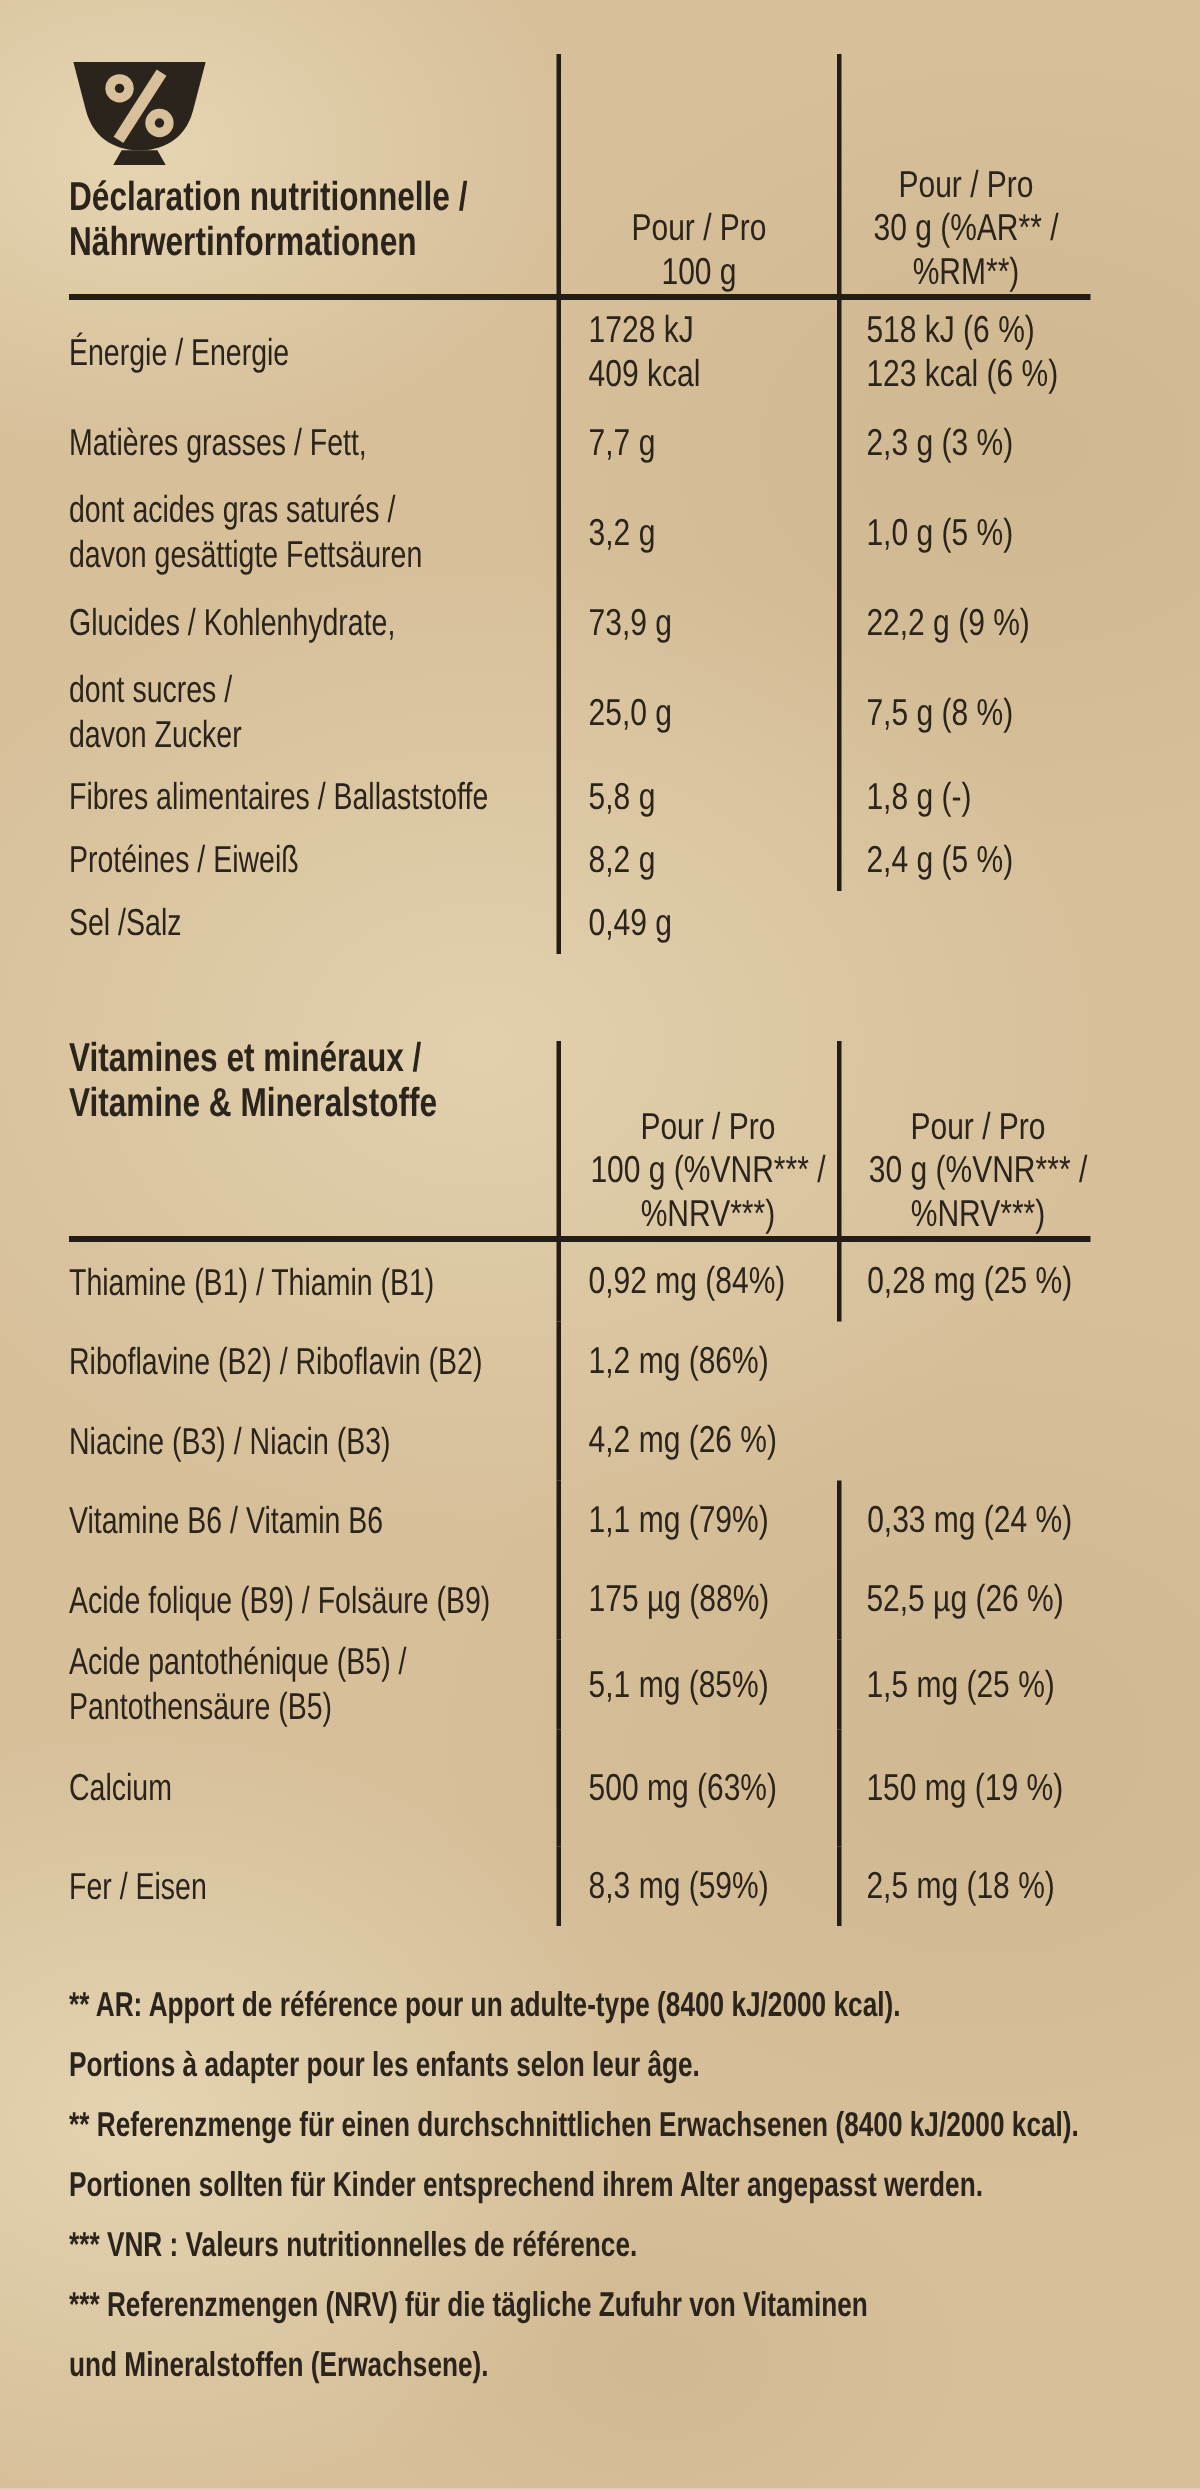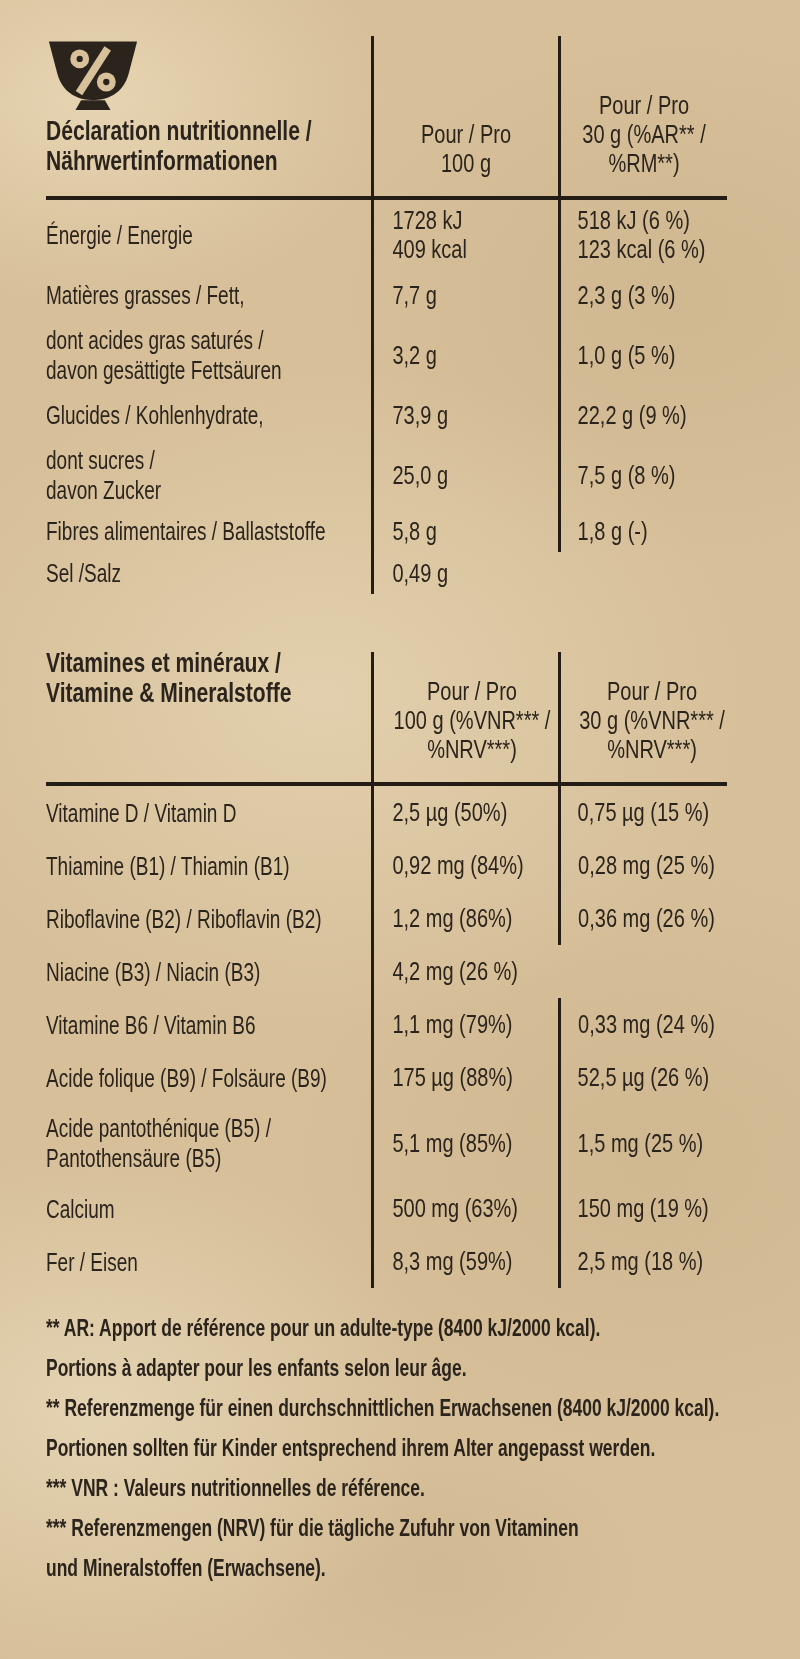--- a/index.html
+++ b/index.html
@@ -25,40 +25,40 @@
       #d6bf99;
   }
   .thead{display:grid;grid-template-columns:var(--c1) var(--c2) 1fr;border-bottom:4px solid var(--rule)}
   .t0 .thead{height:164px}
   .t1 .thead{height:192px}
   .hlabel{display:flex;flex-direction:column;justify-content:space-between;padding-bottom:8px}
   .t1 .hlabel{justify-content:center}
   .title{margin-bottom:12px}
   .title .ln{font-size:27px;font-weight:700;line-height:30px;transform:scaleX(.78);transform-origin:0 50%;white-space:nowrap}
   .hval{display:flex}
-  .vwrap{flex:1;border-left:3px solid var(--rule);display:flex;align-items:flex-end;justify-content:flex-start;padding-bottom:18px}
+  .vwrap{flex:1;border-left:3px solid var(--rule);display:flex;align-items:flex-end;justify-content:flex-start;padding-bottom:0}
   .t1 .vwrap{margin-top:58px}
   .hlines{width:100%;text-align:center}
   .hlines .ln{font-size:25px;line-height:29px;transform:scaleX(.8);transform-origin:50% 50%;white-space:nowrap}
   .trow{display:grid;grid-template-columns:var(--c1) var(--c2) 1fr}
   .t0 .trow:nth-child(1){min-height:70px}
   .t0 .trow:nth-child(2){min-height:50px}
   .t0 .trow:nth-child(3){min-height:70px}
   .t0 .trow:nth-child(4){min-height:50px}
   .t0 .trow:nth-child(5){min-height:70px}
   .t0 .trow:nth-child(6){min-height:42px}
   .t0 .trow:nth-child(7){min-height:42px}
   .t0 .trow:nth-child(8){min-height:42px}
   .t1 .trow{min-height:53px}
   .t1 .trow:nth-child(7){min-height:78px}
   .cell{display:flex;flex-direction:column;justify-content:center}
   .clabel .ln{font-size:25px;line-height:30px;transform:scaleX(.76);transform-origin:0 50%;white-space:nowrap}
   .cval{border-left:3px solid var(--rule);text-align:left}
   .cval .ln{font-size:25px;line-height:29px;transform:scaleX(.8);transform-origin:50% 50%;white-space:nowrap}
-  .footnotes{margin-top:20px}
+  .footnotes{margin-top:32px}
   .fn{font-size:23px;font-weight:700;line-height:40px;transform:scaleX(.76);transform-origin:0 50%;white-space:nowrap}
   .bowl{display:block;margin-top:4px}
 </style>
 </head>
 <body>
 
 <div class="label">
 
   <section class="table t0">
     <div class="thead">
@@ -161,20 +161,31 @@
           </div>
           <div class="cell cval">
             <div class="ln">5,8 g</div>
           </div>
           <div class="cell cval">
             <div class="ln">1,8 g (-)</div>
           </div>
         </div>
         <div class="trow">
           <div class="cell clabel">
+            <div class="ln">Protéines / Eiweiß</div>
+          </div>
+          <div class="cell cval">
+            <div class="ln">8,2 g</div>
+          </div>
+          <div class="cell cval">
+            <div class="ln">2,4 g (5 %)</div>
+          </div>
+        </div>
+        <div class="trow">
+          <div class="cell clabel">
             <div class="ln">Sel /Salz</div>
           </div>
           <div class="cell cval">
             <div class="ln">0,49 g</div>
           </div>
         </div>
       </div>
   </section>
 
   <section class="table t1">
@@ -200,49 +211,35 @@
             <div class="ln">Pour / Pro</div>
             <div class="ln">30 g (%VNR*** /</div>
             <div class="ln">%NRV***)</div>
           </div>
         </div>
       </div>
     </div>
     <div class="tbody">
         <div class="trow">
           <div class="cell clabel">
-            <div class="ln">Vitamine D / Vitamin D</div>
-          </div>
-          <div class="cell cval">
-            <div class="ln">2,5 µg (50%)</div>
-          </div>
-          <div class="cell cval">
-            <div class="ln">0,75 µg (15 %)</div>
-          </div>
-        </div>
-        <div class="trow">
-          <div class="cell clabel">
             <div class="ln">Thiamine (B1) / Thiamin (B1)</div>
           </div>
           <div class="cell cval">
             <div class="ln">0,92 mg (84%)</div>
           </div>
           <div class="cell cval">
             <div class="ln">0,28 mg (25 %)</div>
           </div>
         </div>
         <div class="trow">
           <div class="cell clabel">
             <div class="ln">Riboflavine (B2) / Riboflavin (B2)</div>
           </div>
           <div class="cell cval">
             <div class="ln">1,2 mg (86%)</div>
-          </div>
-          <div class="cell cval">
-            <div class="ln">0,36 mg (26 %)</div>
           </div>
         </div>
         <div class="trow">
           <div class="cell clabel">
             <div class="ln">Niacine (B3) / Niacin (B3)</div>
           </div>
           <div class="cell cval">
             <div class="ln">4,2 mg (26 %)</div>
           </div>
         </div>

